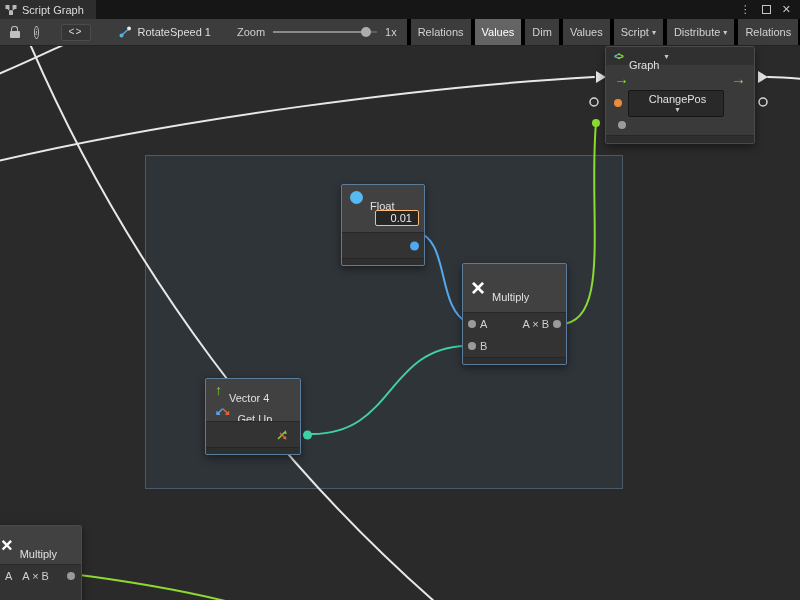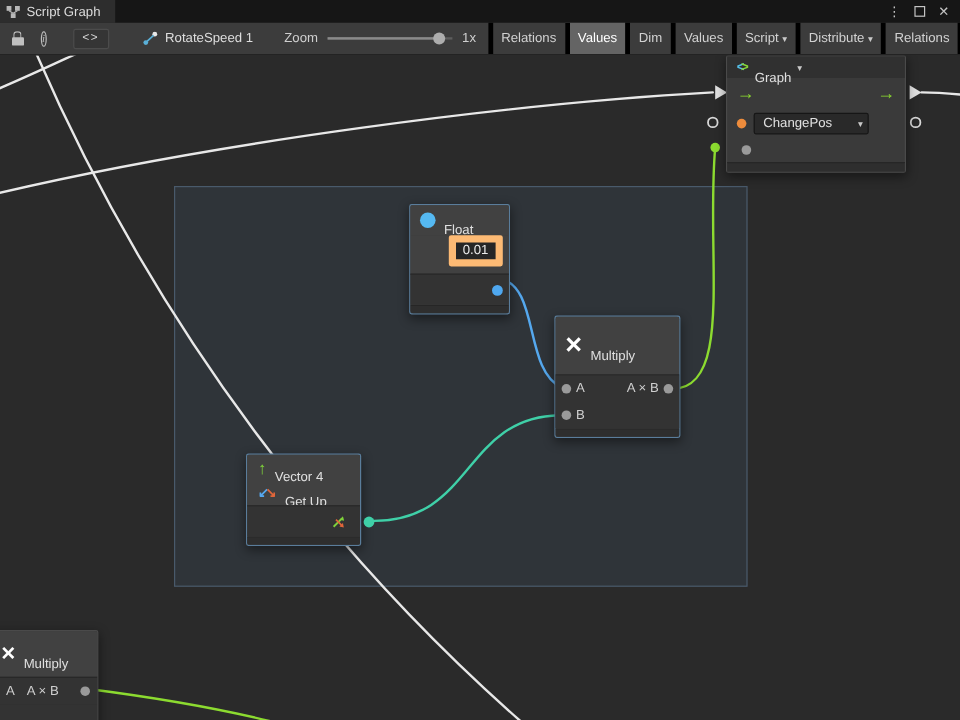--- a/index.html
+++ b/index.html
@@ -90,26 +90,26 @@
   .n-header {
     display:flex; align-items:center; gap:7px; padding:0 8px;
     background:#414141; border-radius:2px 2px 0 0;
   }
   .n-title { color:#e0e0e0; font-size:11px; white-space:nowrap;margin-top:17px; }
   .n-ports { position:relative; background:#333333; border-top:1px solid #282828; }
   .n-footer { height:7px; background:#2e2e2e; border-top:1px solid #262626; border-radius:0 0 2px 2px; }
   .dot { width:8px; height:8px; border-radius:50%; background:#9a9a9a; }
 
   
-  .node-float { left:341px; top:124px; width:84px; }
+  .node-float { left:341px; top:138px; width:84px; }
   .node-float .n-header { height:25px; }
   .float-circle { width:13px; height:13px; border-radius:50%; background:#55b9f2; }
   .value-row { display:flex; justify-content:flex-end; padding:0 5px 6px; background:#414141; }
   .value-field {
-    background:#262626; border:6px solid #fdba74; border-radius:2px;
+    background:#262626; border:1px solid #fdba74; border-radius:2px;
     padding:1px 6px; min-width:44px; text-align:right; color:#eaeaea;
   }
   .float-strip { height:26px; }
   .float-out { position:absolute; right:5px; top:50%; transform:translateY(-50%);
     width:9px; height:9px; background:#4fa8f0; }
 
   
   .node-multiply { left:462px; top:217px; width:105px; }
   .mul-header { height:48px; }
   .mul-x { font-size:24px; font-weight:bold; color:#ffffff; line-height:20px; }
@@ -138,21 +138,21 @@
   .g-flow { position:relative; height:26px; }
   .flow-arrow { position:absolute; top:50%; transform:translateY(-50%);
     color:#8cdb30; font-weight:bold; font-size:15px; line-height:1; }
   .flow-arrow.left { left:8px; }
   .flow-arrow.right { right:8px; }
   .g-var { position:relative; height:24px; display:flex; align-items:center; gap:6px; padding:0 8px; }
   .orange-dot { width:8px; height:8px; border-radius:50%; background:#ee8c3c; flex:none; }
   .dropdown {
     display:flex; align-items:center; justify-content:space-between;
     width:96px; background:#292929; border:1px solid #161616; border-radius:2px;
-    padding:2px 4px 2px 7px; color:#e0e0e0;
+    padding:2px 4px 2px 7px; color:#e0e0e0;flex-direction:column;
   }
   .g-dotrow { position:relative; height:20px; }
   .g-dotrow .dot { position:absolute; left:12px; top:50%; transform:translateY(-50%); }
   .g-footer { height:8px; background:#2e2e2e; border-top:1px solid #262626; }
 
   
   .node-multiply2 { left:-14px; top:479px; width:96px; }
   .mul2-header { height:38px; padding-left:14px; }
   .mul2-x { font-size:20px; font-weight:bold; color:#ffffff; line-height:18px; }
   .m2-row { position:relative; height:22px; display:flex; align-items:center;

